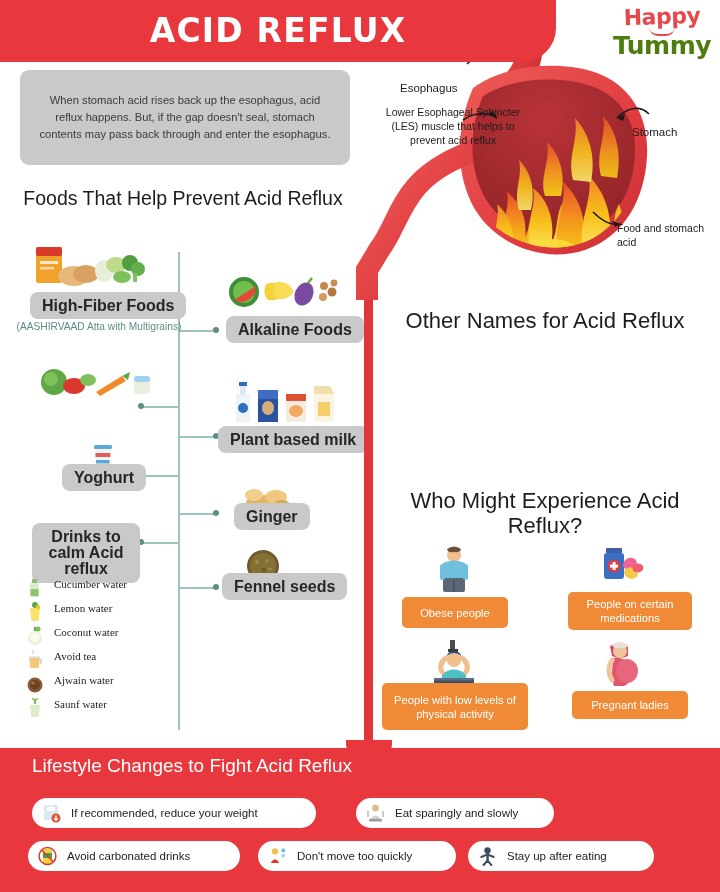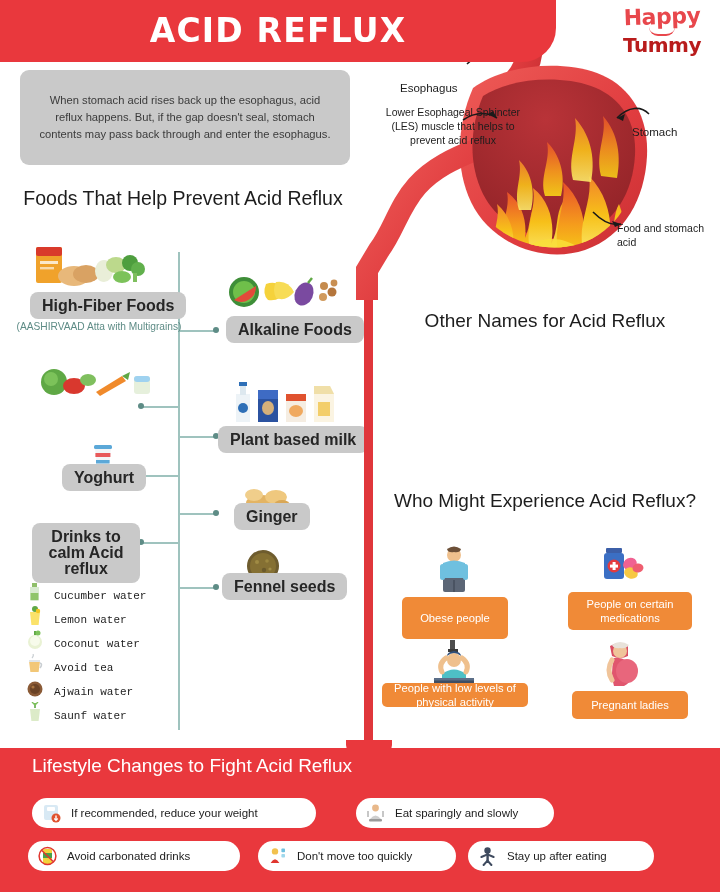--- a/index.html
+++ b/index.html
@@ -52,22 +52,22 @@
   .logo-smile {
     display: block;
     width: 26px; height: 9px;
     margin: -1px auto 0 auto;
     border-bottom: 2.2px solid #E8474C;
     border-radius: 0 0 40px 40px;
   }
   .logo-tummy {
     display: block;
     font-family: "DejaVu Sans", sans-serif;
-    font-size: 20px; font-weight: bold;
-    color: #b91c1c;
+    font-size: 25px; font-weight: bold;
+    color: #4d7c0f;
     line-height: 23px;
     letter-spacing: -0.5px;
     margin-top: -2px;
   }
 
   
   .intro-box {
     position: absolute; left: 20px; top: 70px;
     width: 330px; height: 95px;
     background: #C9C9C9;
@@ -150,35 +150,35 @@
     color: #5E8C86;
     font-family: "Liberation Sans", sans-serif;
   }
 
   
   .thumb { position: absolute; }
 
   
   .drinks { position: absolute; left: 26px; top: 578px; width: 150px; }
   .drink-row {
-    display: flex; align-items: flex-end;
+    display: flex; align-items: flex-start;
     height: 24px;
     font-size: 11px; color: #1d1d1d;
-    font-family: Liberation Mono, monospace;
+    font-family: Liberation Serif, serif;
   }
   .drink-ic {
     width: 18px; height: 20px; margin-right: 10px;
     position: relative; flex: 0 0 18px;
   }
 
   
   .sec-title {
     position: absolute;
     text-align: center;
-    font-size: 19px; line-height: 25px;
+    font-size: 22px; line-height: 25px;
     color: #1d1d1d;
     font-family: "Liberation Sans", sans-serif;
   }
   .names-title { left: 385px; top: 308px; width: 320px; }
   .names-box {
     position: absolute; left: 388px; top: 366px;
     width: 308px; height: 98px;
     background: #C9C9C9; border-radius: 9px;
   }
   .names-col { position: absolute; top: 12px; }
@@ -546,21 +546,21 @@
     <svg width="36" height="48" viewBox="0 0 36 48">
       <circle cx="18" cy="9" r="7" fill="#EFC08D"></circle>
       <path d="M11,3 Q18,-2 25,3 Q24,7 18,6 Q12,7 11,3 Z" fill="#6D5038"></path>
       <path d="M7,17 Q18,12 29,17 L30,33 L6,33 Z" fill="#6FC0DF"></path>
       <rect x="7" y="32" width="22" height="14" rx="2" fill="#5C6676"></rect>
       <rect x="17" y="34" width="2" height="12" fill="#4A5362"></rect>
       <rect x="4" y="18" width="5" height="16" rx="2.5" fill="#6FC0DF"></rect>
       <rect x="27" y="18" width="5" height="16" rx="2.5" fill="#6FC0DF"></rect>
     </svg>
   </div>
-  <div class="who-pill" style="left:402px; top:597px; width:106px; height:42px;">Obese people</div>
+  <div class="who-pill" style="left:402px; top:597px; width:106px; height:31px;">Obese people</div>
 
   <div class="who-icon" style="left:598px; top:542px; width:48px; height:48px;">
     <svg width="48" height="48" viewBox="0 0 48 48">
       <rect x="8" y="6" width="16" height="5" rx="1" fill="#3C5FA8"></rect>
       <rect x="6" y="11" width="20" height="26" rx="3" fill="#3B6FC4"></rect>
       <circle cx="16" cy="24" r="6.5" fill="#E33B3F"></circle>
       <rect x="14.6" y="20" width="3" height="8" fill="#fff"></rect>
       <rect x="12" y="22.6" width="8" height="3" fill="#fff"></rect>
       <ellipse cx="32" cy="22" rx="7" ry="6" fill="#F06292" transform="rotate(-25 32 22)"></ellipse>
       <ellipse cx="33" cy="31" rx="7" ry="5.5" fill="#F7C843" transform="rotate(20 33 31)"></ellipse>
@@ -575,21 +575,21 @@
       <rect x="20" y="9" width="10" height="3" fill="#3A3A3A"></rect>
       <circle cx="26" cy="20" r="7" fill="#EFC08D"></circle>
       <path d="M19,16 Q26,10 33,16 Q33,12 26,11 Q19,12 19,16 Z" fill="#2F4F7A"></path>
       <path d="M14,34 Q26,25 38,34 L38,39 L14,39 Z" fill="#4EC0C6"></path>
       <path d="M14,32 Q10,24 18,18" stroke="#EFC08D" stroke-width="5" fill="none" stroke-linecap="round"></path>
       <path d="M38,32 Q42,24 34,18" stroke="#EFC08D" stroke-width="5" fill="none" stroke-linecap="round"></path>
       <rect x="6" y="38" width="40" height="6" rx="1.5" fill="#3F4E63"></rect>
       <rect x="6" y="38" width="40" height="2.5" fill="#5B6E88"></rect>
     </svg>
   </div>
-  <div class="who-pill" style="left:382px; top:683px; width:146px; height:24px;">People with low levels of physical activity</div>
+  <div class="who-pill" style="left:382px; top:683px; width:146px; height:47px;">People with low levels of physical activity</div>
 
   <div class="who-icon" style="left:602px; top:640px; width:40px; height:50px;">
     <svg width="40" height="50" viewBox="0 0 40 50">
       <path d="M8,6 Q18,0 26,6 L26,16 Q18,20 10,16 Z" fill="#D94E63"></path>
       <circle cx="18" cy="11" r="7" fill="#F0C49A"></circle>
       <path d="M10,5 Q18,-1 27,5 Q24,9 18,8 Q12,9 10,5 Z" fill="#E8E2DA"></path>
       <path d="M12,18 Q24,16 30,28 Q33,40 22,46 L12,46 Q8,34 12,18 Z" fill="#E0566E"></path>
       <ellipse cx="25" cy="31" rx="11" ry="12" fill="#E8667C"></ellipse>
       <path d="M10,20 Q4,30 10,40" stroke="#F0C49A" stroke-width="5" fill="none" stroke-linecap="round"></path>
     </svg>

